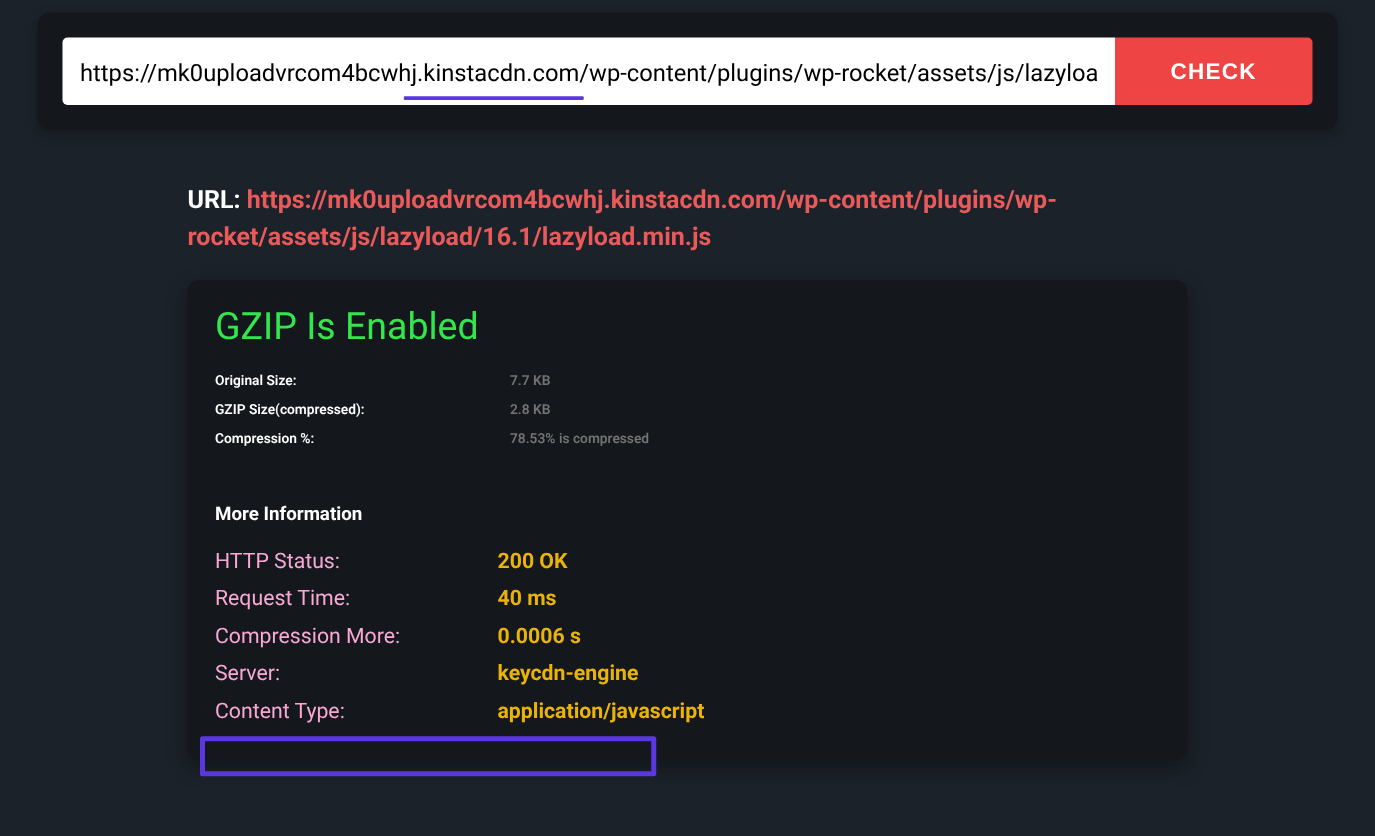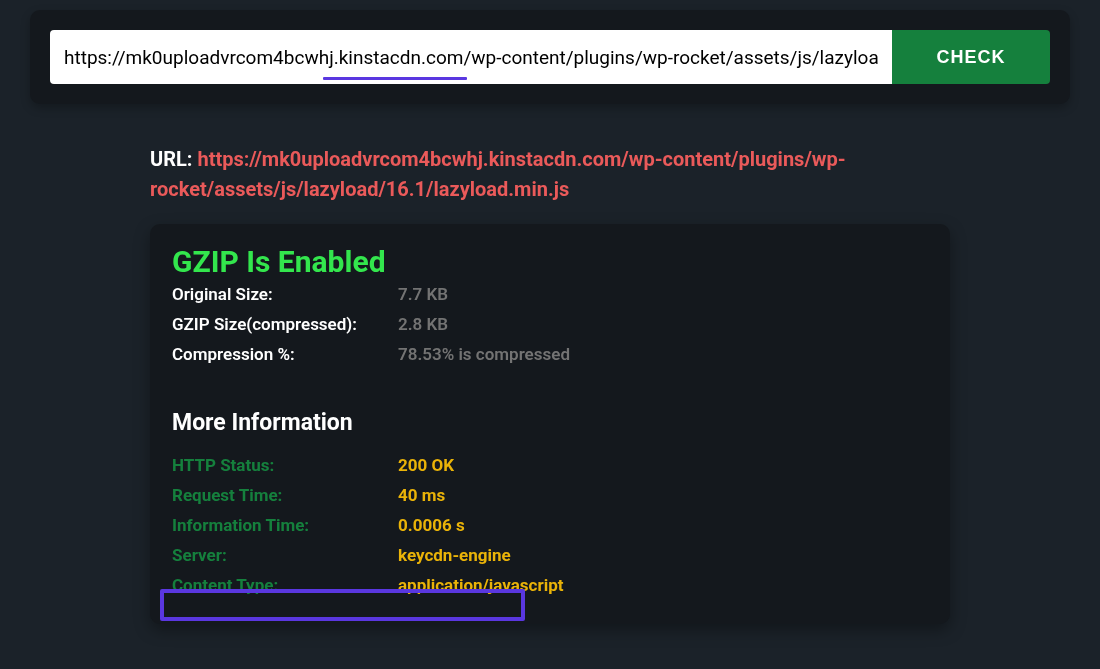--- a/index.html
+++ b/index.html
@@ -30,21 +30,21 @@
     font-size: 19px;
     padding: 0 14px;
     outline: none;
     font-family: inherit;
   }
   .check-btn {
     width: 158px;
     height: 54px;
     border: none;
     border-radius: 0 4px 4px 0;
-    background: #15803d;
+    background: #ef4444;
     color: #fff;
     font-size: 18px;
     font-weight: 600;
     letter-spacing: 1px;
     cursor: pointer;
     text-align: center;
   }
   .url-underline {
     position: absolute;
     top: 77px;
@@ -68,51 +68,53 @@
   .url-link { color: #ea5a5a; }
   .panel {
     background: #14181d;
     border-radius: 10px;
     padding: 20px 22px 24px 22px;
     box-shadow: 0 6px 16px rgba(0,0,0,.35);
   }
   .gzip-title {
     color: #33e64d;
     font-size: 30px;
-    font-weight: 700;
+    font-weight: 400;
+    margin-bottom: 14px;
   }
   .row {
     display: flex;
     padding: 5px 0;
-    font-size: 17px;
+    font-size: 11px;
+    gap: 10px;
   }
   .row .label {
     width: 226px;
     color: #fff;
     font-weight: 600;
   }
   .row .value {
     color: #737373;
     font-weight: 600;
   }
   .more-title {
-    font-size: 23px;
+    font-size: 15px;
     font-weight: 700;
     margin-top: 40px;
     margin-bottom: 14px;
   }
   .info-row {
     display: flex;
     padding: 5px 0;
     font-size: 17px;
   }
   .info-row .label {
     width: 226px;
-    color: #15803d;
-    font-weight: 700;
+    color: #f9a8d4;
+    font-weight: 400;
   }
   .info-row .value {
     color: #eab308;
     font-weight: 700;
   }
   .server-highlight {
     position: absolute;
     left: 160px;
     top: 589px;
     width: 365px;
@@ -157,21 +159,21 @@
 
     <div class="info-row">
       <div class="label">HTTP Status:</div>
       <div class="value">200 OK</div>
     </div>
     <div class="info-row">
       <div class="label">Request Time:</div>
       <div class="value">40 ms</div>
     </div>
     <div class="info-row">
-      <div class="label">Information Time:</div>
+      <div class="label">Compression More:</div>
       <div class="value">0.0006 s</div>
     </div>
     <div class="info-row">
       <div class="label">Server:</div>
       <div class="value">keycdn-engine</div>
     </div>
     <div class="info-row">
       <div class="label">Content Type:</div>
       <div class="value">application/javascript</div>
     </div>

